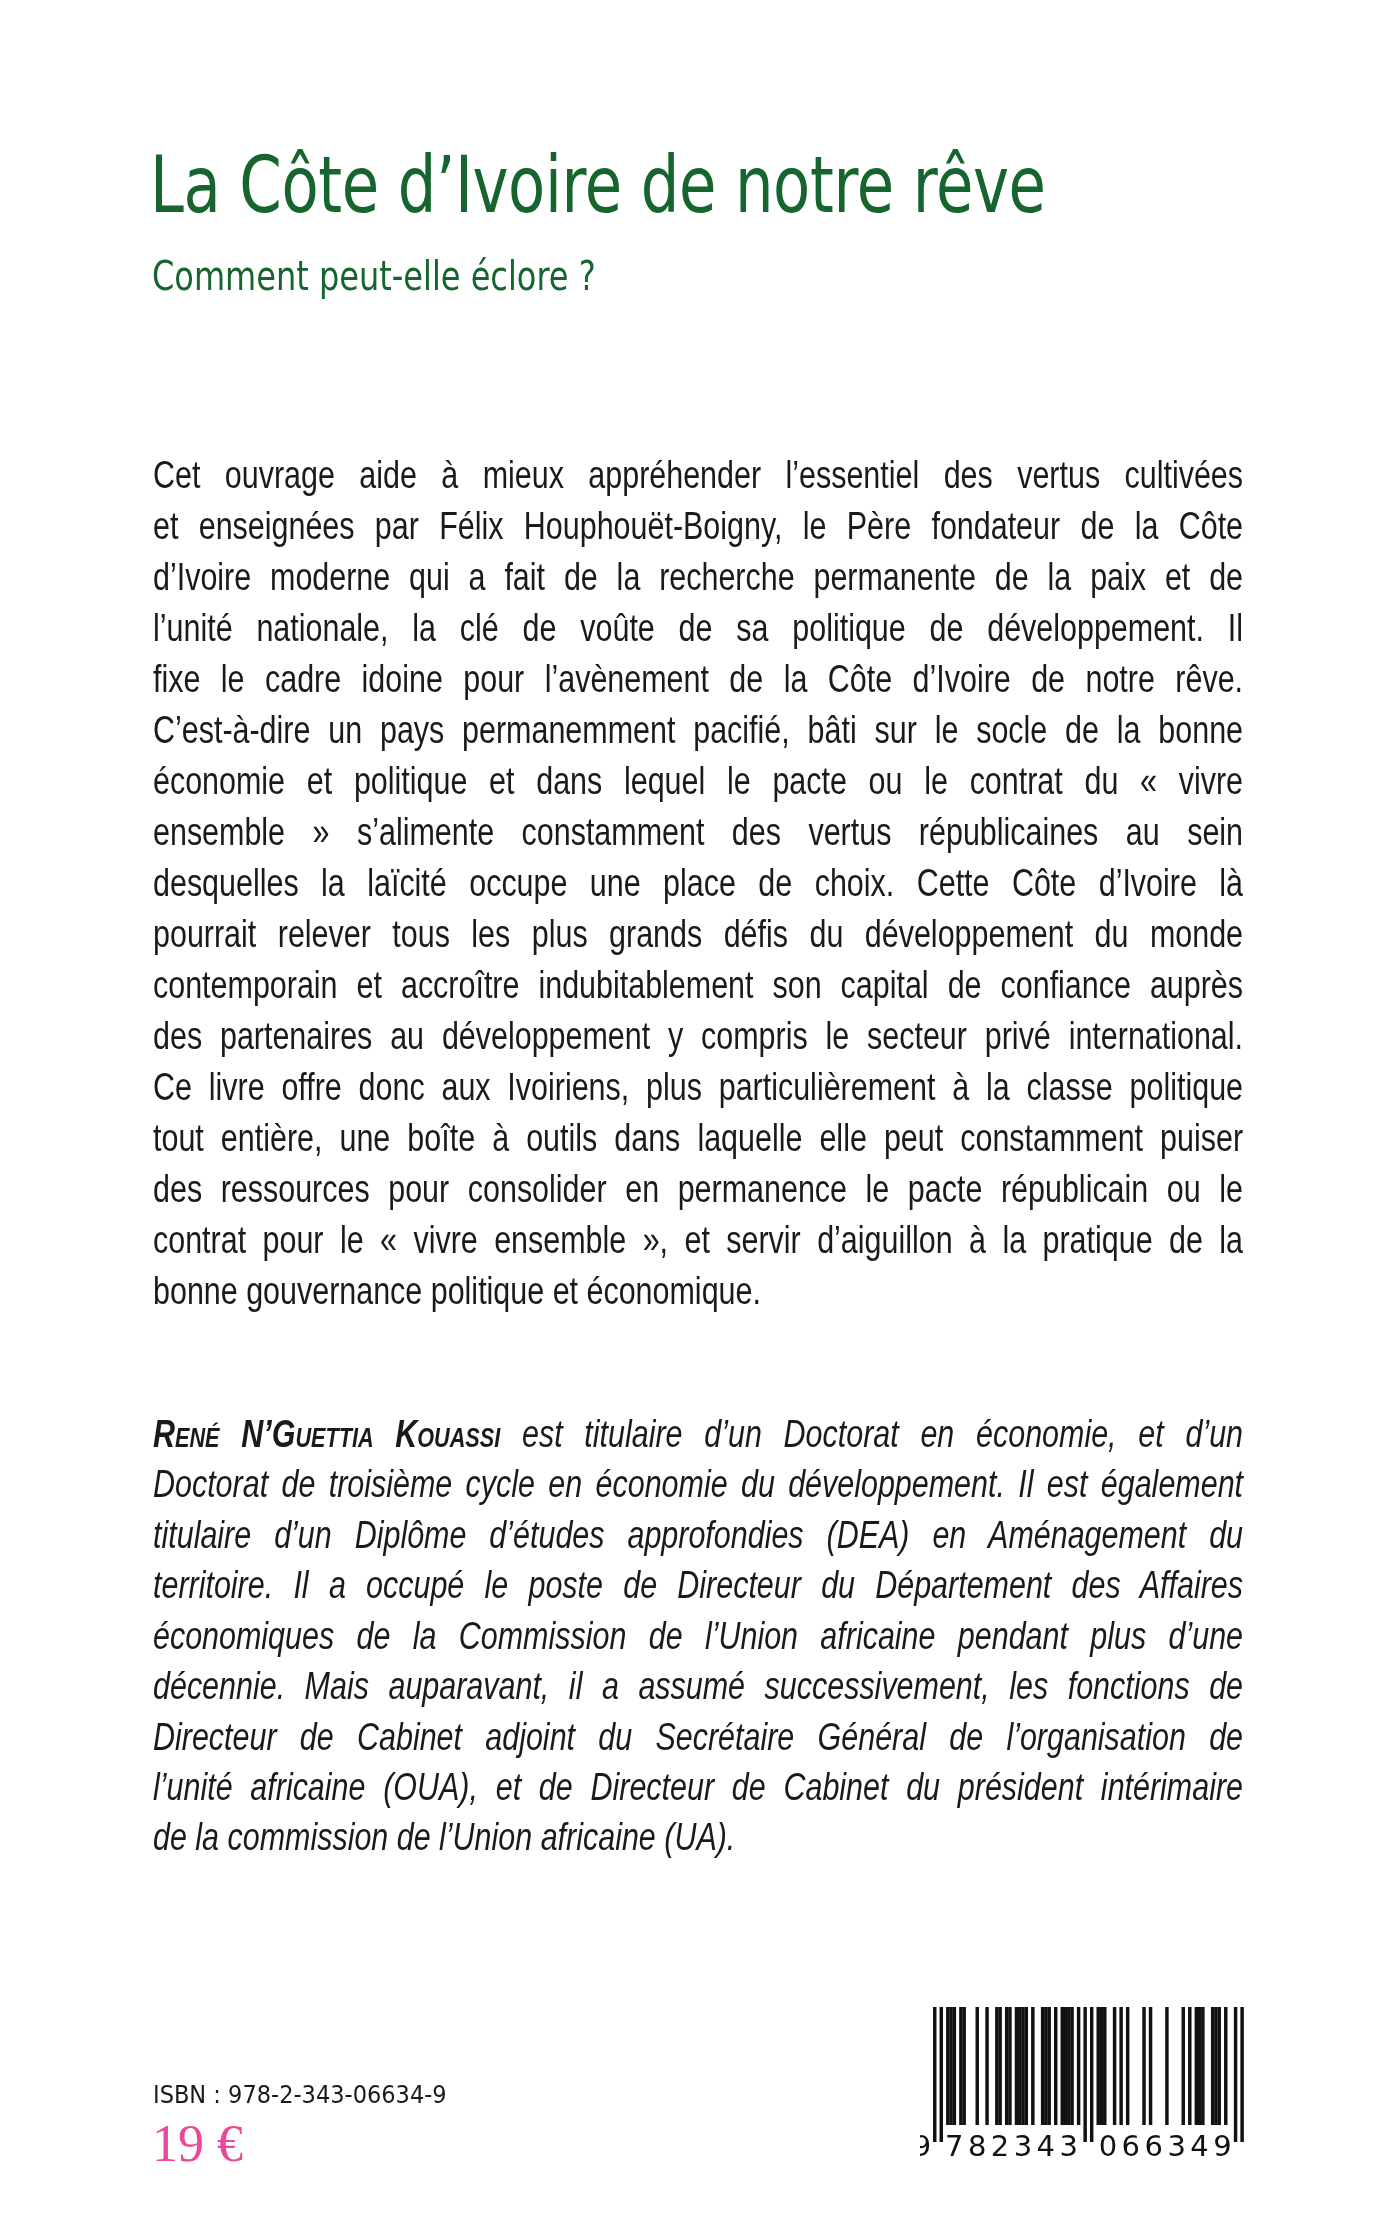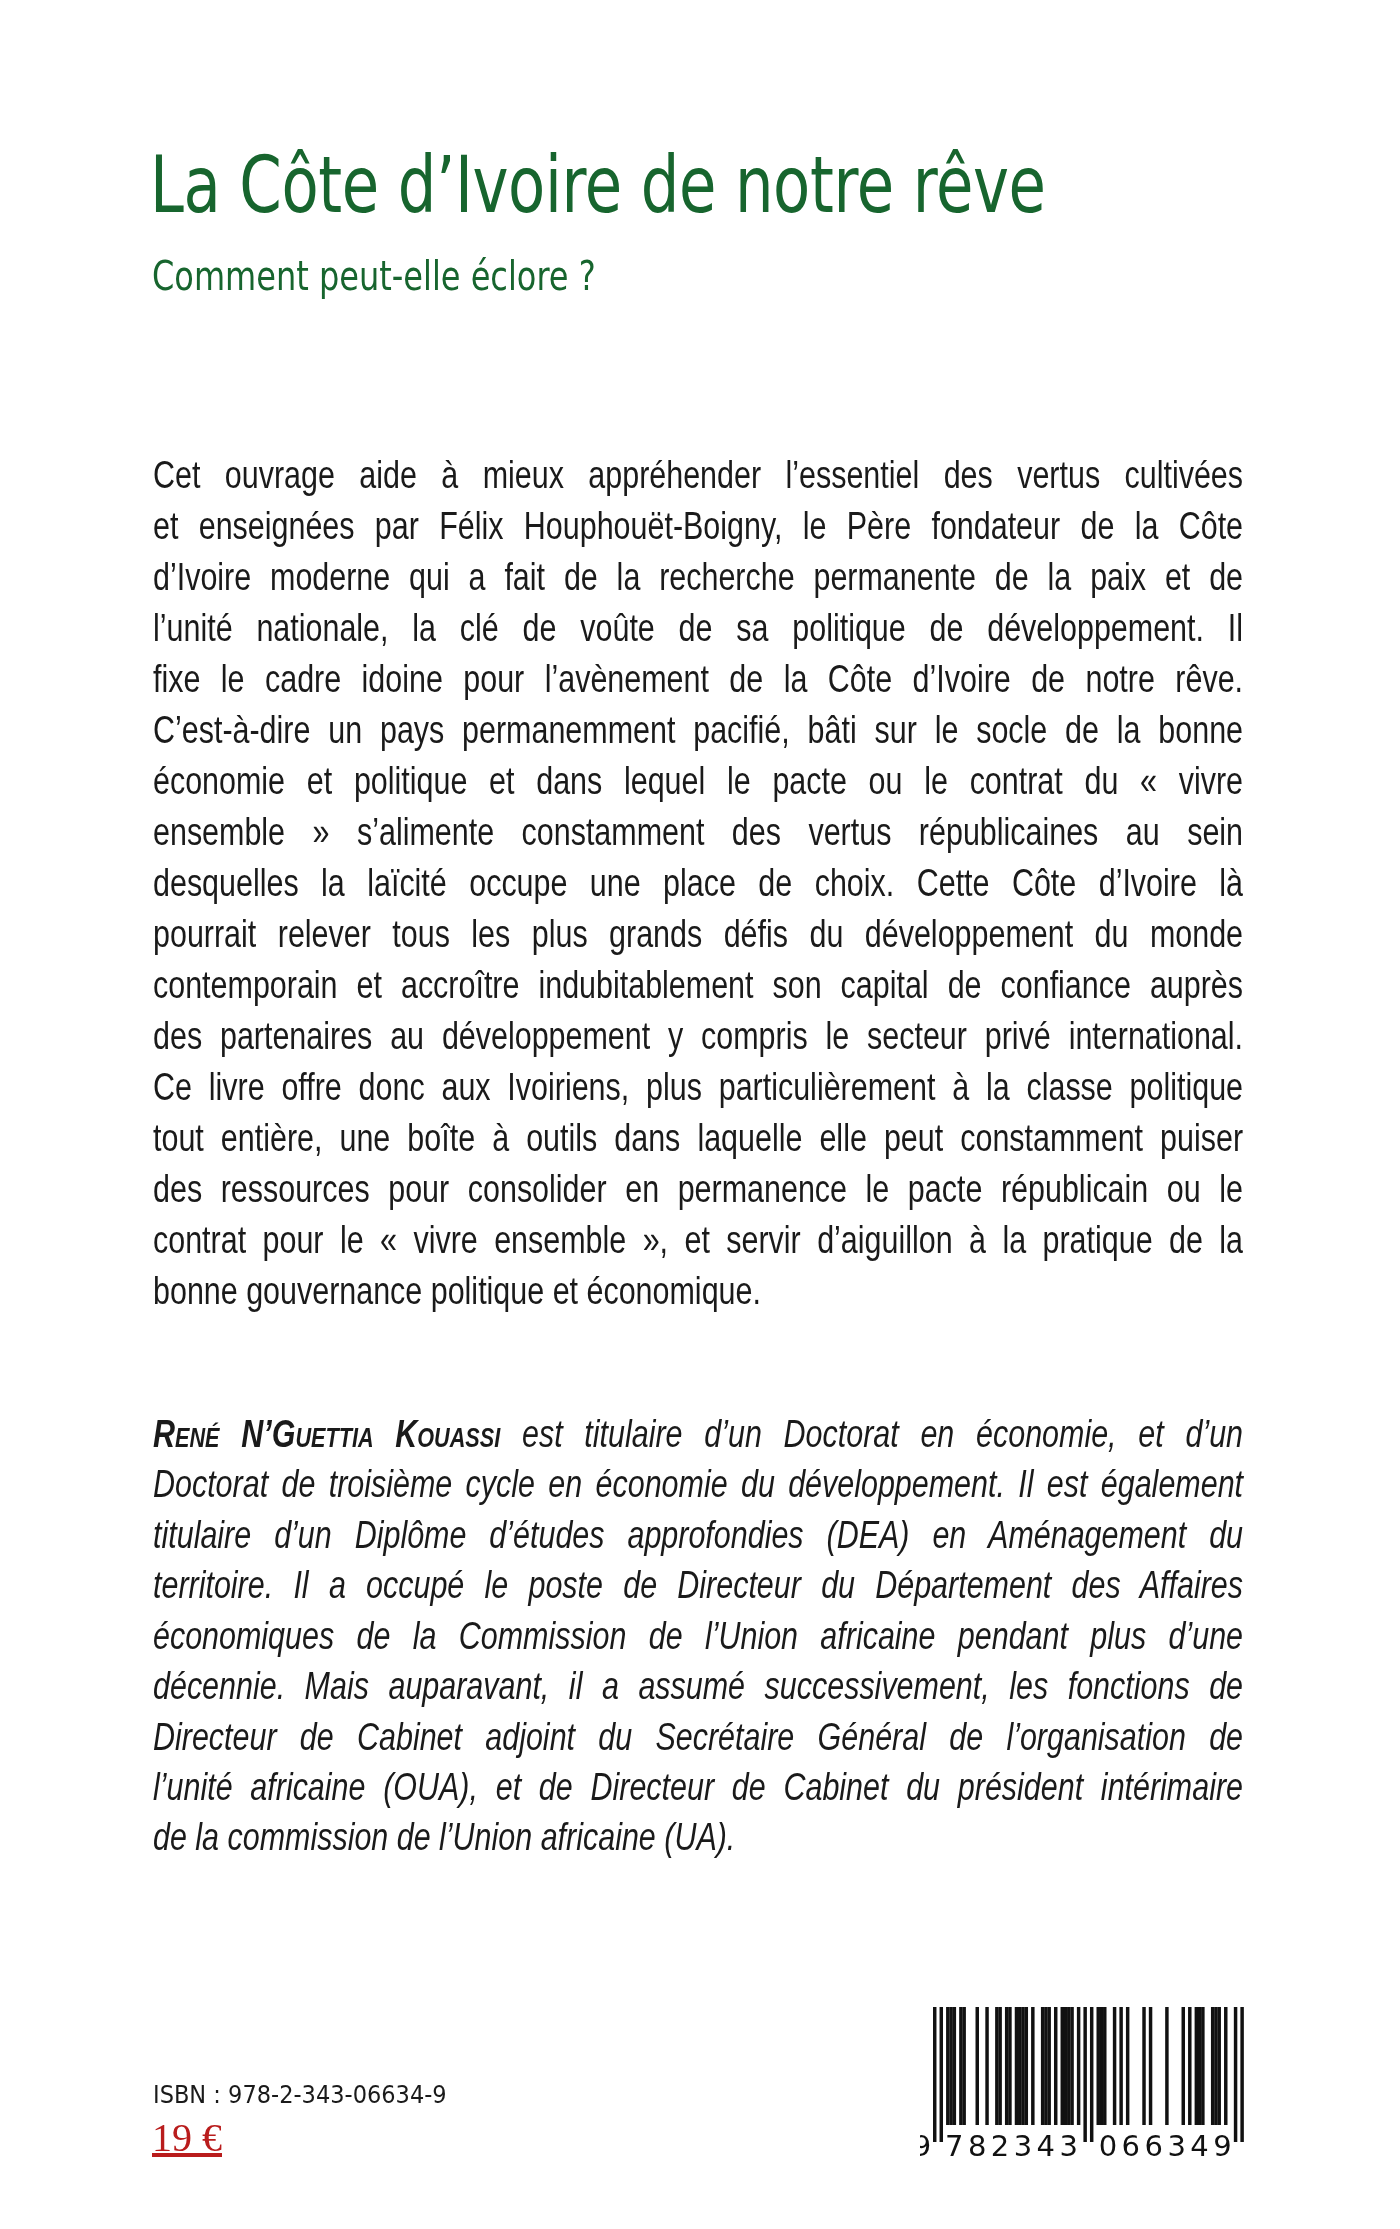--- a/index.html
+++ b/index.html
@@ -34,21 +34,21 @@
   .author-name { font-weight: bold; font-variant: small-caps; }
 
   .isbn {
     position: absolute; left: 153px; top: 2082px;
     font-family: "DejaVu Sans", sans-serif; font-size: 25px; line-height: 1;
     color: #1a1a1a; white-space: nowrap;
     transform-origin: 0 0; transform: scaleX(0.9);
   }
   .price {
     position: absolute; left: 152px; top: 2118px;
-    font-family: "Liberation Serif", serif; font-size: 40px; line-height: 1; color: #b91c1c; text-decoration: underline;
+    font-family: "Liberation Serif", serif; font-size: 52px; line-height: 1; color: #ec4899;
   }
 
   .barcode { position: absolute; left: 920px; top: 2000px; width: 340px; height: 165px; }
   .barcode svg { display: block; }
 </style>
 </head>
 <body>
 
 <div class="page">
 

